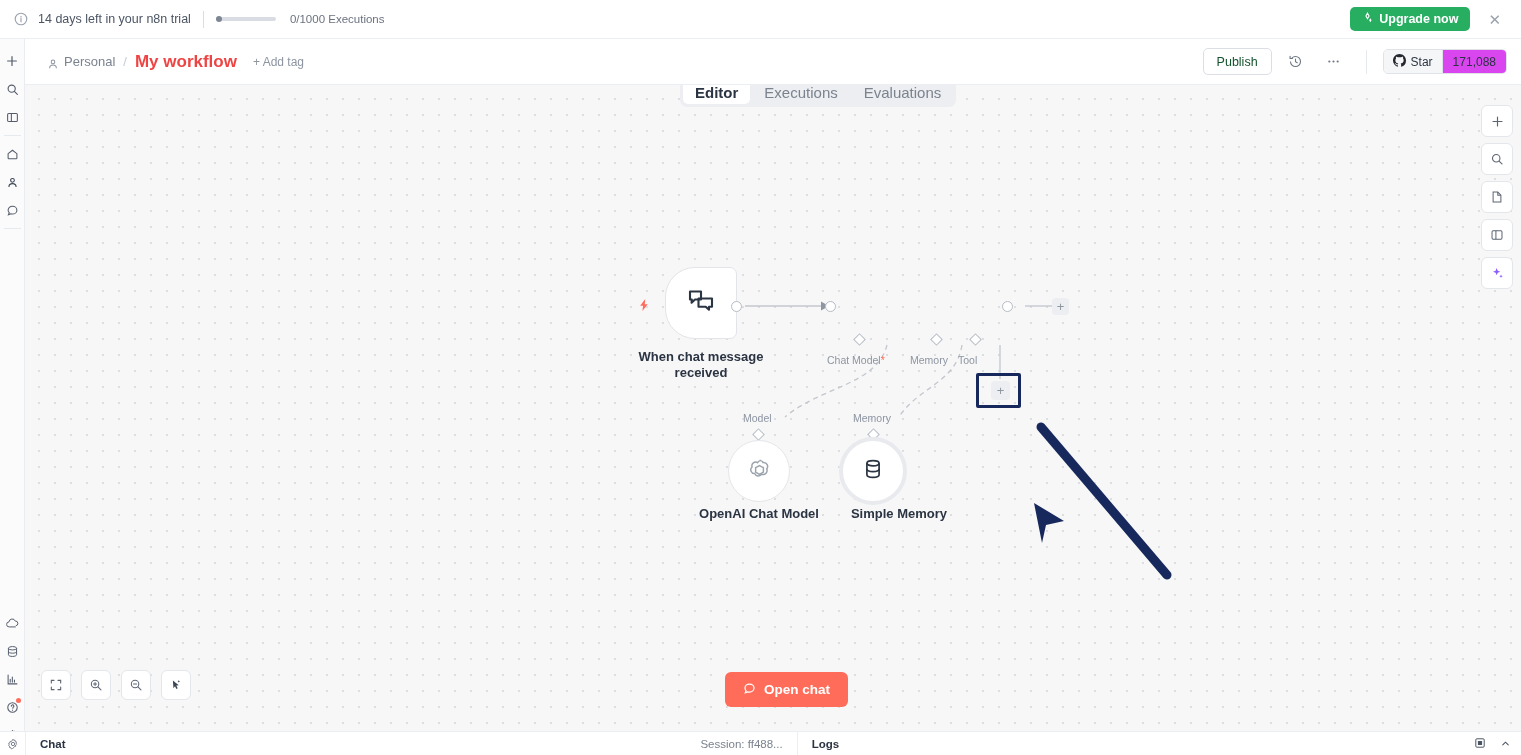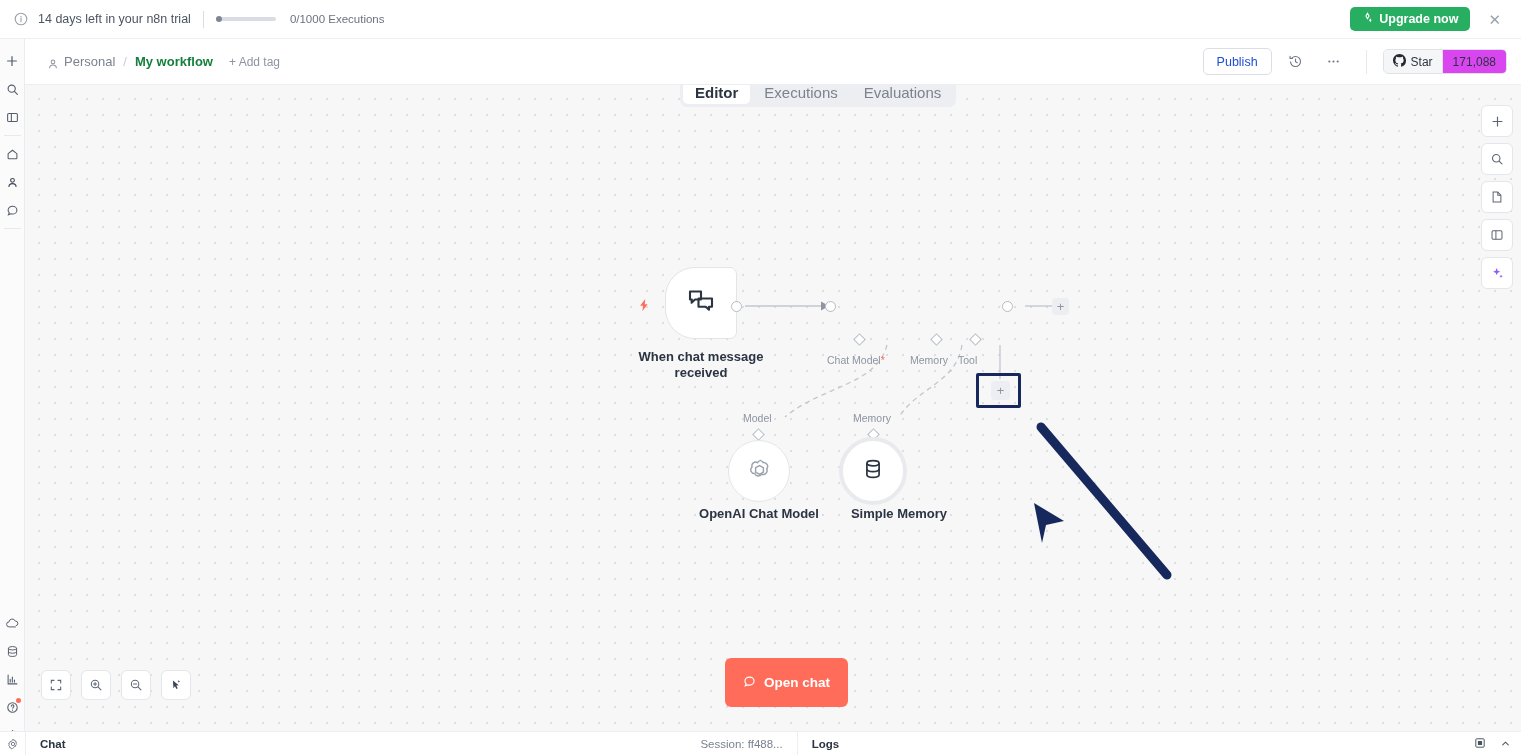--- a/index.html
+++ b/index.html
@@ -55,26 +55,26 @@
 
   
   #wf-header {
     position: absolute; left: 25px; top: 39px; width: 1496px; height: 46px;
     background: #fff; border-bottom: 1px solid #ebeef2;
     display: flex; align-items: center; padding: 0 14px 0 22px;
   }
   .crumb-person { width: 12px; height: 12px; margin-right: 5px; flex: none; color: #8d95a1; }
   .crumb-personal { font-size: 13px; color: #7b838f; cursor: pointer; }
   .crumb-slash { font-size: 13px; color: #c6ccd4; margin: 0 8px; }
-  .crumb-name { font-size: 13px; color: #15803d; font-weight: 700; cursor: pointer; }
+  .crumb-name { font-size: 17px; color: #ef4444; font-weight: 700; cursor: pointer; }
   #add-tag { font-size: 12px; color: #8d95a1; margin-left: 16px; cursor: pointer; }
   .hdr-right { margin-left: auto; display: flex; align-items: center; }
   #publish-btn {
     border: 1px solid #dbdfe5; background: #fff; border-radius: 5px;
-    height: 27px; padding: 0 13px; font-size: 12.5px; color: #1d4ed8;
+    height: 27px; padding: 0 13px; font-size: 12.5px; color: #14532d;
     cursor: pointer; font-family: "Liberation Sans", sans-serif;
   }
   .hdr-icon-btn {
     width: 28px; height: 28px; display: flex; align-items: center; justify-content: center;
     color: #6e7683; cursor: pointer; margin-left: 10px;
   }
   .hdr-divider { width: 1px; height: 24px; background: #e6e9ee; margin: 0 16px 0 18px; }
   #github-star {
     display: flex; align-items: center; height: 25px;
     border: 1px solid #dfe3e8; border-radius: 5px; overflow: hidden; cursor: pointer;
@@ -193,21 +193,21 @@
     position: absolute; left: 16px; bottom: 31px; display: flex; gap: 10px;
   }
   .bt-btn {
     width: 30px; height: 30px; background: #fff; border: 1px solid #e3e6ea;
     border-radius: 6px; display: flex; align-items: center; justify-content: center;
     cursor: pointer; color: #5d6573;
   }
   #open-chat-btn {
     position: absolute; left: 700px; bottom: 24px;
     background: #ff6d5a; color: #fff; border: none; border-radius: 6px;
-    height: 49px; padding: 0 18px; font-size: 13.5px; font-weight: 700;
+    height: 35px; padding: 0 18px; font-size: 13.5px; font-weight: 700;
     display: flex; align-items: center; gap: 8px; cursor: pointer;
     font-family: "Liberation Sans", sans-serif;
   }
 
   
   #status-bar {
     position: absolute; left: 0; bottom: 0; width: 1521px; height: 24px;
     background: #fff; border-top: 1px solid #ebeef2;
     display: flex; align-items: center;
   }

